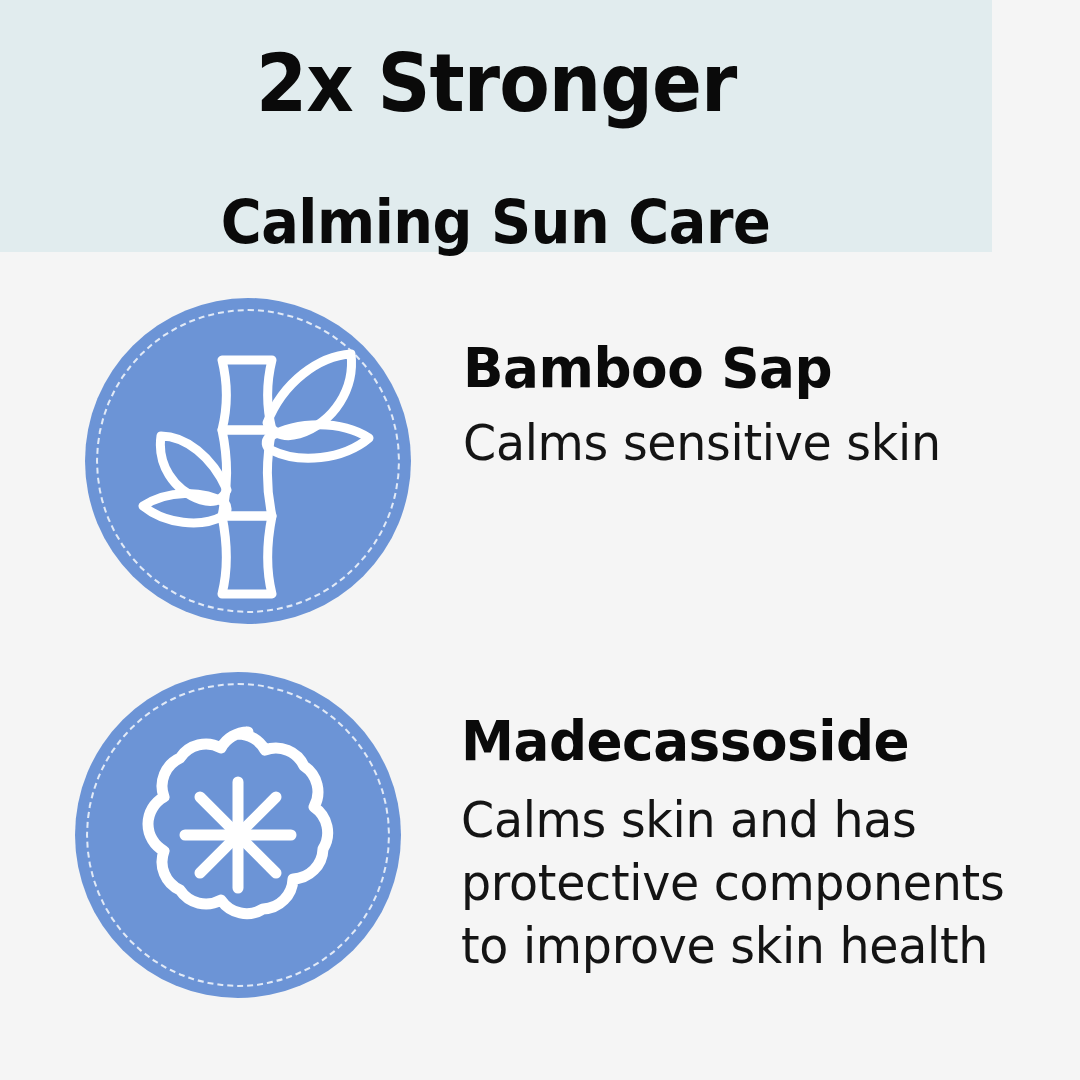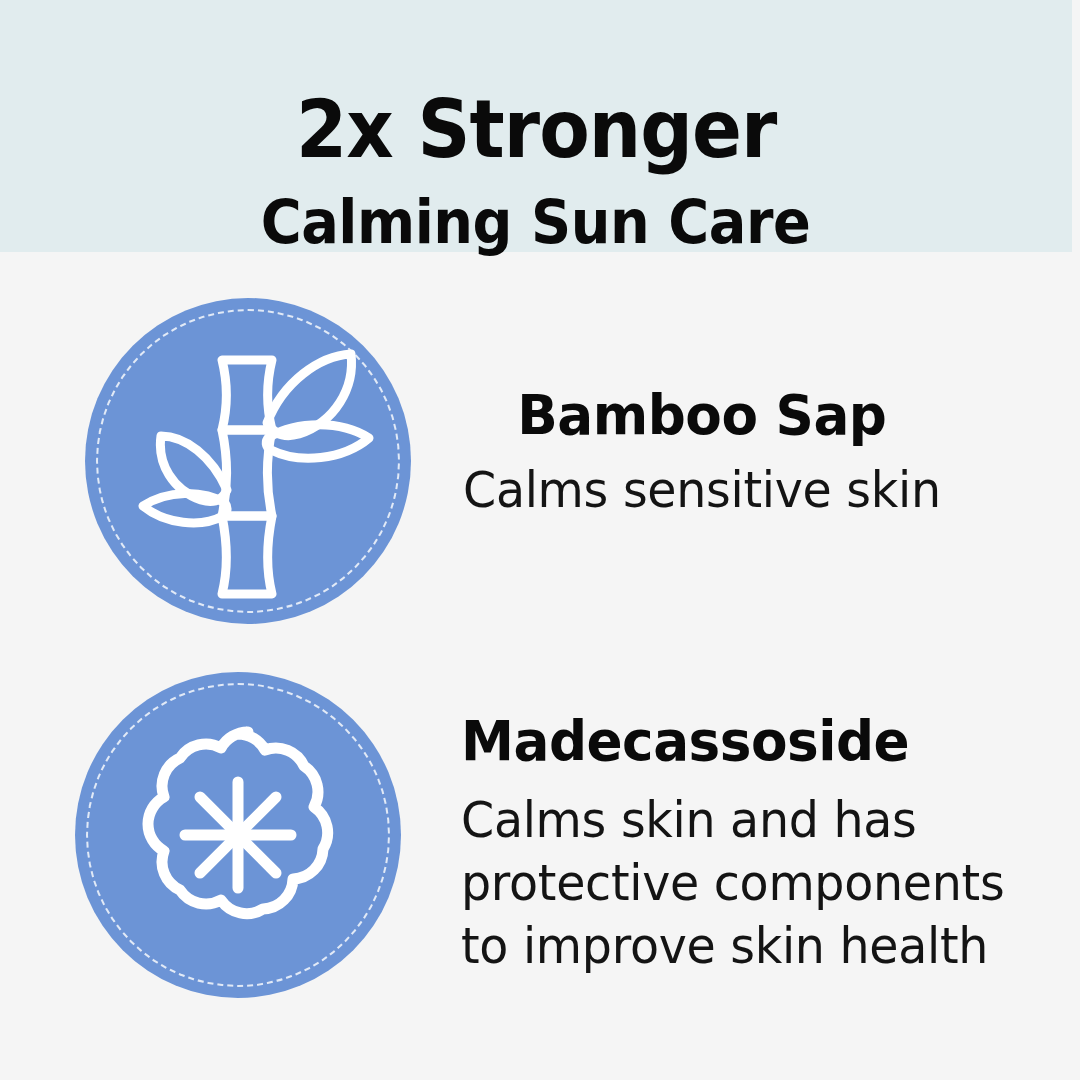--- a/index.html
+++ b/index.html
@@ -19,27 +19,27 @@
     width: 1080px;
     height: 1080px;
     background: #f5f5f5;
   }
 
   
   .header-band {
     position: absolute;
     left: 0;
     top: 0;
-    width: 1072px;
+    width: 992px;
     height: 252px;
     background: #e1ecee;
     display: flex;
     flex-direction: column;
     align-items: center;
-    justify-content: flex-end;
+    justify-content: space-between;
     box-sizing: border-box;
     padding-top: 44px;
   }
 
   .headline {
     font-family: "DejaVu Sans", sans-serif;
     font-weight: bold;
     font-size: 80px;
     line-height: 1.0;
     letter-spacing: -1px;
@@ -115,21 +115,21 @@
     top: 0;
     width: 326px;
     height: 326px;
   }
 
   
   .feature-text {
     flex: 1 1 auto;
   }
 
-  .feature-row.row-1 .feature-text { margin-left: 52px; margin-top: 88px; text-align: center; }
+  .feature-row.row-1 .feature-text { margin-left: 52px; margin-top: 41px; }
   .feature-row.row-2 .feature-text { margin-left: 60px; margin-top: 20px; }
 
   .feature-title {
     font-family: "DejaVu Sans", sans-serif;
     font-weight: bold;
     font-size: 56px;
     line-height: 1.05;
     color: #0a0a0a;
     margin: 0;
     letter-spacing: -0.5px;

